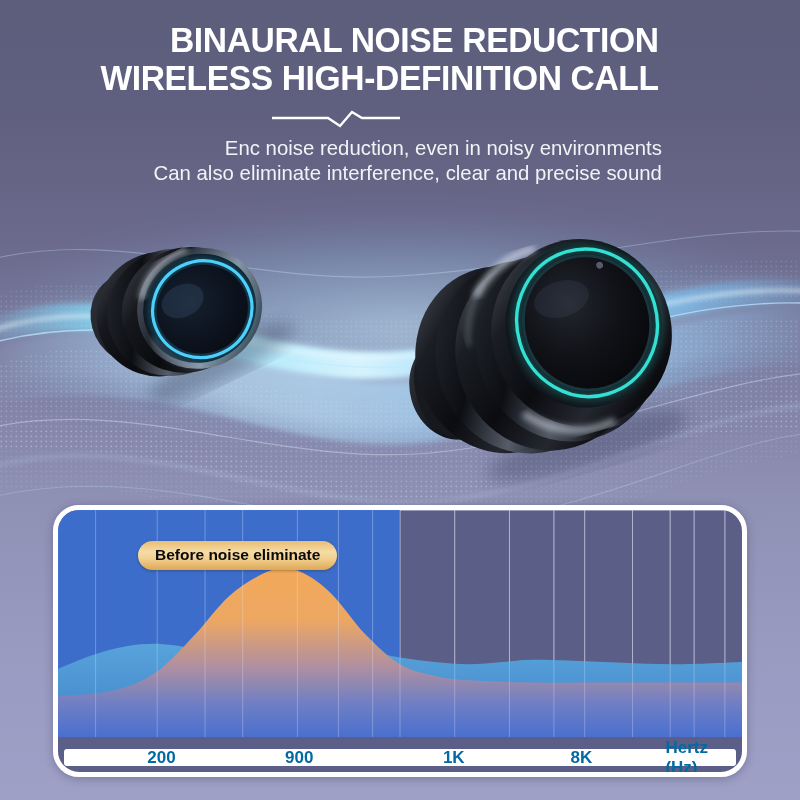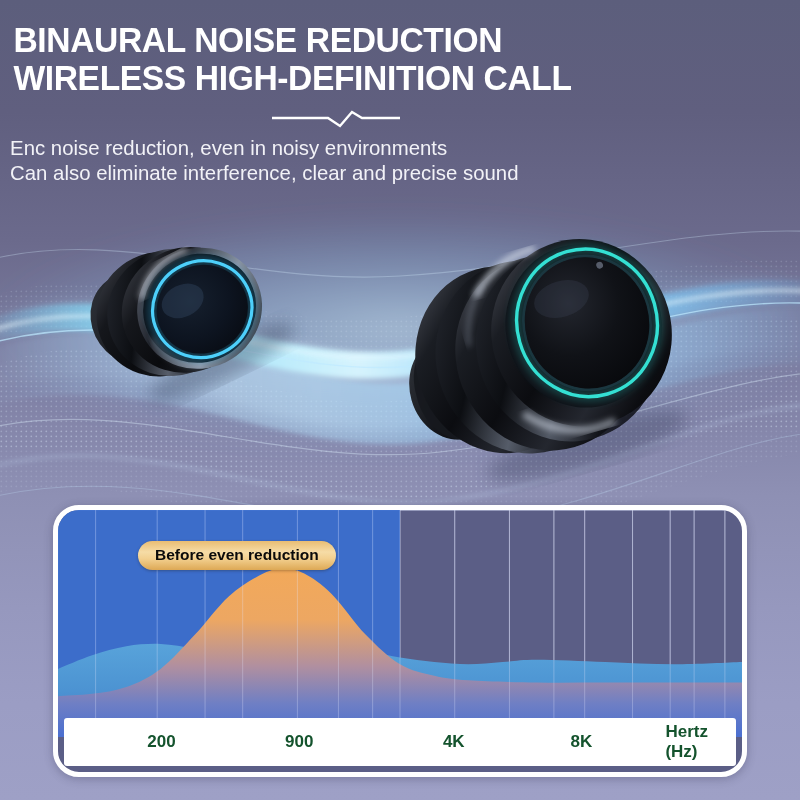--- a/index.html
+++ b/index.html
@@ -11,21 +11,21 @@
       #5c5e7c 0%, #605f7f 14%, #6b6a8c 30%,
       #7f80a4 48%, #8e90b4 62%, #9698be 76%,
       #9b9dc4 88%, #9ea0c6 100%);
   }
 
   
   #bg-art { position:absolute; inset:0; z-index:0; }
 
   
   .header { position:absolute; top:0; left:0; width:672px; z-index:6;
-            text-align:left; padding-top:21px; }
+            text-align:right; padding-top:21px; }
   .title-line {
     color:#ffffff; font-weight:bold; font-size:35px; line-height:38px;
     letter-spacing:-0.4px; white-space:nowrap;
     font-family:"Liberation Sans", sans-serif;
     transform:scaleX(0.96); transform-origin:center;
   }
   .divider { width:140px; height:26px; margin:8px auto 4px; display:block; }
   .sub-line {
     color:#f2f2f7; font-size:21px; line-height:25px; white-space:nowrap;
     font-family:"Liberation Sans", sans-serif; font-weight:400;
@@ -55,25 +55,25 @@
     background:linear-gradient(180deg,#e9bd73 0%,#f6dca6 38%,#f2cf8e 62%,#dda855 100%);
     box-shadow:0 1px 3px rgba(30,20,0,.30);
   }
   .badge-after {
     left:409px; top:76px; font-size:15.5px; padding:5px 17px 6px;
     background:radial-gradient(ellipse at 50% 50%, #1ff4ef 0%, #24eeea 55%, rgba(80,225,228,.55) 88%, rgba(110,200,220,.15) 100%);
     box-shadow:0 0 12px rgba(40,240,235,.55);
   }
 
   .axis {
-    position:absolute; left:6px; right:6px; bottom:6px; height:48px;
+    position:absolute; left:6px; right:6px; bottom:6px; height:17px;
     background:#ffffff; border-radius:3px;
     display:flex; align-items:center;
     font-family:"Liberation Sans", sans-serif;
-    font-weight:bold; font-size:17px; color:#14532d;
+    font-weight:bold; font-size:17px; color:#0369a1;
   }
   .axis span { position:absolute; transform:translateX(-50%); }
 </style>
 </head>
 <body>
 
 <svg id="bg-art" viewBox="0 0 800 800" width="800" height="800" preserveAspectRatio="none">
   <defs>
     <linearGradient id="wv1" x1="0" y1="0" x2="1" y2="0">
       <stop offset="0" stop-color="#6fd8ff" stop-opacity="0.05"></stop>
@@ -317,22 +317,22 @@
           <line x1="495.9" y1="0" x2="495.9" y2="227" stroke="#e3e9ff" stroke-width="1" stroke-opacity="0.3"></line>
           <line x1="526.6800000000001" y1="0" x2="526.6800000000001" y2="227" stroke="#e3e9ff" stroke-width="1" stroke-opacity="0.3"></line>
           <line x1="574.56" y1="0" x2="574.56" y2="227" stroke="#e3e9ff" stroke-width="1" stroke-opacity="0.3"></line>
           <line x1="612.1800000000001" y1="0" x2="612.1800000000001" y2="227" stroke="#e3e9ff" stroke-width="1" stroke-opacity="0.3"></line>
           <line x1="636.12" y1="0" x2="636.12" y2="227" stroke="#e3e9ff" stroke-width="1" stroke-opacity="0.3"></line>
           <line x1="666.9" y1="0" x2="666.9" y2="227" stroke="#e3e9ff" stroke-width="1" stroke-opacity="0.3"></line>
         </g>
     </svg>
   </div>
 
-  <div class="badge badge-before">Before even reduction</div>
+  <div class="badge badge-before">Before noise eliminate</div>
 
   <div class="axis" id="axis-row">
       <span style="left: 14.5%;">200</span>
       <span style="left: 35%;">900</span>
-      <span style="left: 58%;">4K</span>
+      <span style="left: 58%;">1K</span>
       <span style="left: 77%;">8K</span>
       <span style="left: 93%;">Hertz (Hz)</span>
     </div>
 </div>
 
 </body></html>

